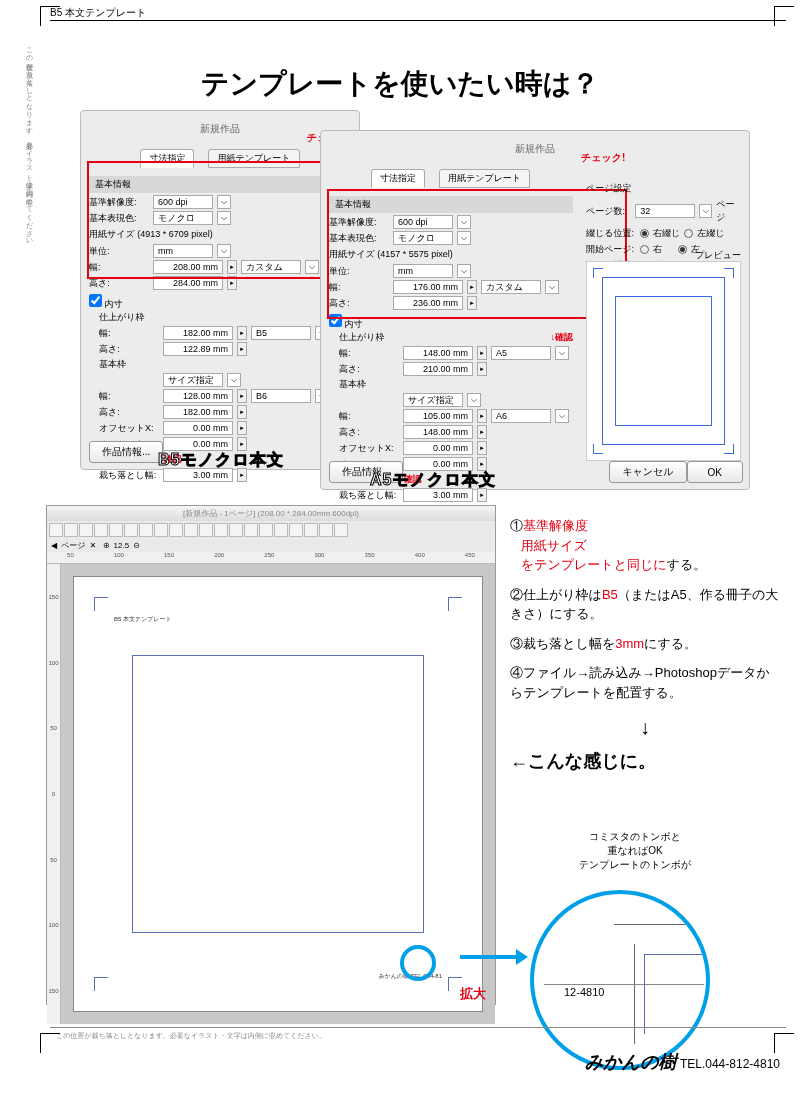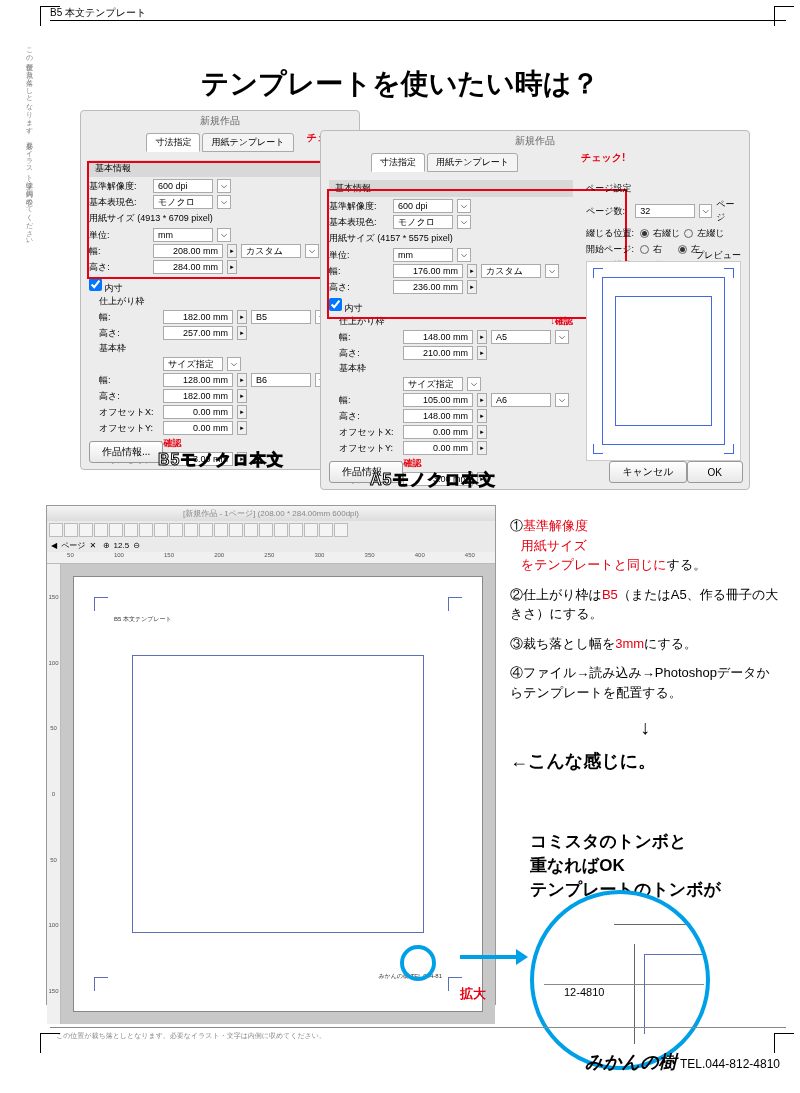--- a/index.html
+++ b/index.html
@@ -14,22 +14,22 @@
 .crop::before { width: 20px; height: 1px; }
 .crop::after { width: 1px; height: 20px; }
 .crop.tl { top: 6px; left: 40px; } .crop.tr { top: 6px; right: 6px; }
 .crop.bl { bottom: 40px; left: 40px; } .crop.br { bottom: 40px; right: 6px; }
 
 .title-main { position: absolute; top: 65px; left: 0; right: 0; text-align: center; font-size: 28px; font-family: "HG Mincho", serif; }
 
 .dialog { position: absolute; background: #ececec; border: 1px solid #bbb; border-radius: 4px; font-size: 9px; }
 .dialog.b5 { top: 110px; left: 80px; width: 280px; height: 360px; }
 .dialog.a5 { top: 130px; left: 320px; width: 430px; height: 360px; }
-.dialog-title { text-align: center; padding: 3px; color: #666; font-size: 10px; }
-.tabs { display: flex; justify-content: center; gap: 2px; padding: 2px 0; }
+.dialog-title { text-align: center; padding: 11px; color: #666; font-size: 10px; }
+.tabs { display: flex; justify-content: center; gap: 14px; padding: 2px 0; }
 .tab { padding: 2px 8px; border: 1px solid #aaa; background: #f4f4f4; border-radius: 3px 3px 0 0; font-size: 9px; }
 .tab.active { background: #fff; border-bottom-color: #fff; }
 .check-label { position: absolute; color: #e60012; font-size: 10px; font-weight: bold; }
 .check-label.b5c { top: 20px; right: 8px; }
 .check-label.a5c { top: 20px; left: 260px; }
 
 .redbox { position: absolute; border: 2px solid #e60012; }
 .redbox.b5r { top: 50px; left: 6px; width: 266px; height: 118px; }
 .redbox.a5r { top: 58px; left: 6px; width: 300px; height: 130px; }
 
@@ -97,21 +97,21 @@
 .arrow-blue { position: absolute; top: 955px; left: 460px; width: 60px; height: 4px; background: #00a0e9; }
 .arrow-blue::after { content:""; position:absolute; right:-8px; top:-6px; border-left:12px solid #00a0e9; border-top:8px solid transparent; border-bottom:8px solid transparent; }
 .zoom-label { position: absolute; top: 985px; left: 460px; color: #e60012; font-size: 13px; font-weight: bold; }
 
 .instructions { position: absolute; top: 516px; left: 510px; width: 270px; font-size: 13px; line-height: 1.5; }
 .instructions p { margin-bottom: 10px; }
 .red { color: #e60012; }
 .down-arrow { text-align: center; font-size: 20px; margin: 4px 0; }
 .result-text { font-size: 18px; font-weight: bold; margin-top: 6px; }
 
-.tombo-note { position: absolute; top: 830px; left: 530px; font-size: 17px; text-align: left; line-height: 1.4; width: 210px; font-weight: bold; }
+.tombo-note { position: absolute; top: 830px; left: 530px; font-size: 10px; text-align: center; line-height: 1.4; width: 210px; }
 
 .footer-rule { position: absolute; top: 1027px; left: 50px; right: 14px; border-top: 1px solid #888; }
 .footer-note { position: absolute; top: 1031px; left: 56px; font-size: 7px; color: #888; }
 .footer-logo { position: absolute; top: 1050px; right: 20px; font-size: 12px; }
 .logo-script { font-family: cursive; font-size: 18px; font-style: italic; font-weight: bold; }
 </style>
 </head>
 <body>
 
 <div class="page">
@@ -169,21 +169,21 @@
           </div>
         <div class="row">
             <span class="label">幅:</span>
             <span class="field num">182.00 mm</span>
             <span class="stepbtn">▸</span>
             <span class="field">B5</span>
             <span class="select-arr">⌵</span>
           </div>
         <div class="row">
             <span class="label">高さ:</span>
-            <span class="field num">257.00 mm</span>
+            <span class="field num">122.89 mm</span>
             <span class="stepbtn">▸</span>
           </div>
         <div>基本枠</div>
         <div class="row">
             <span class="label"></span>
             <span class="field">サイズ指定</span>
             <span class="select-arr">⌵</span>
           </div>
         <div class="row">
             <span class="label">幅:</span>

